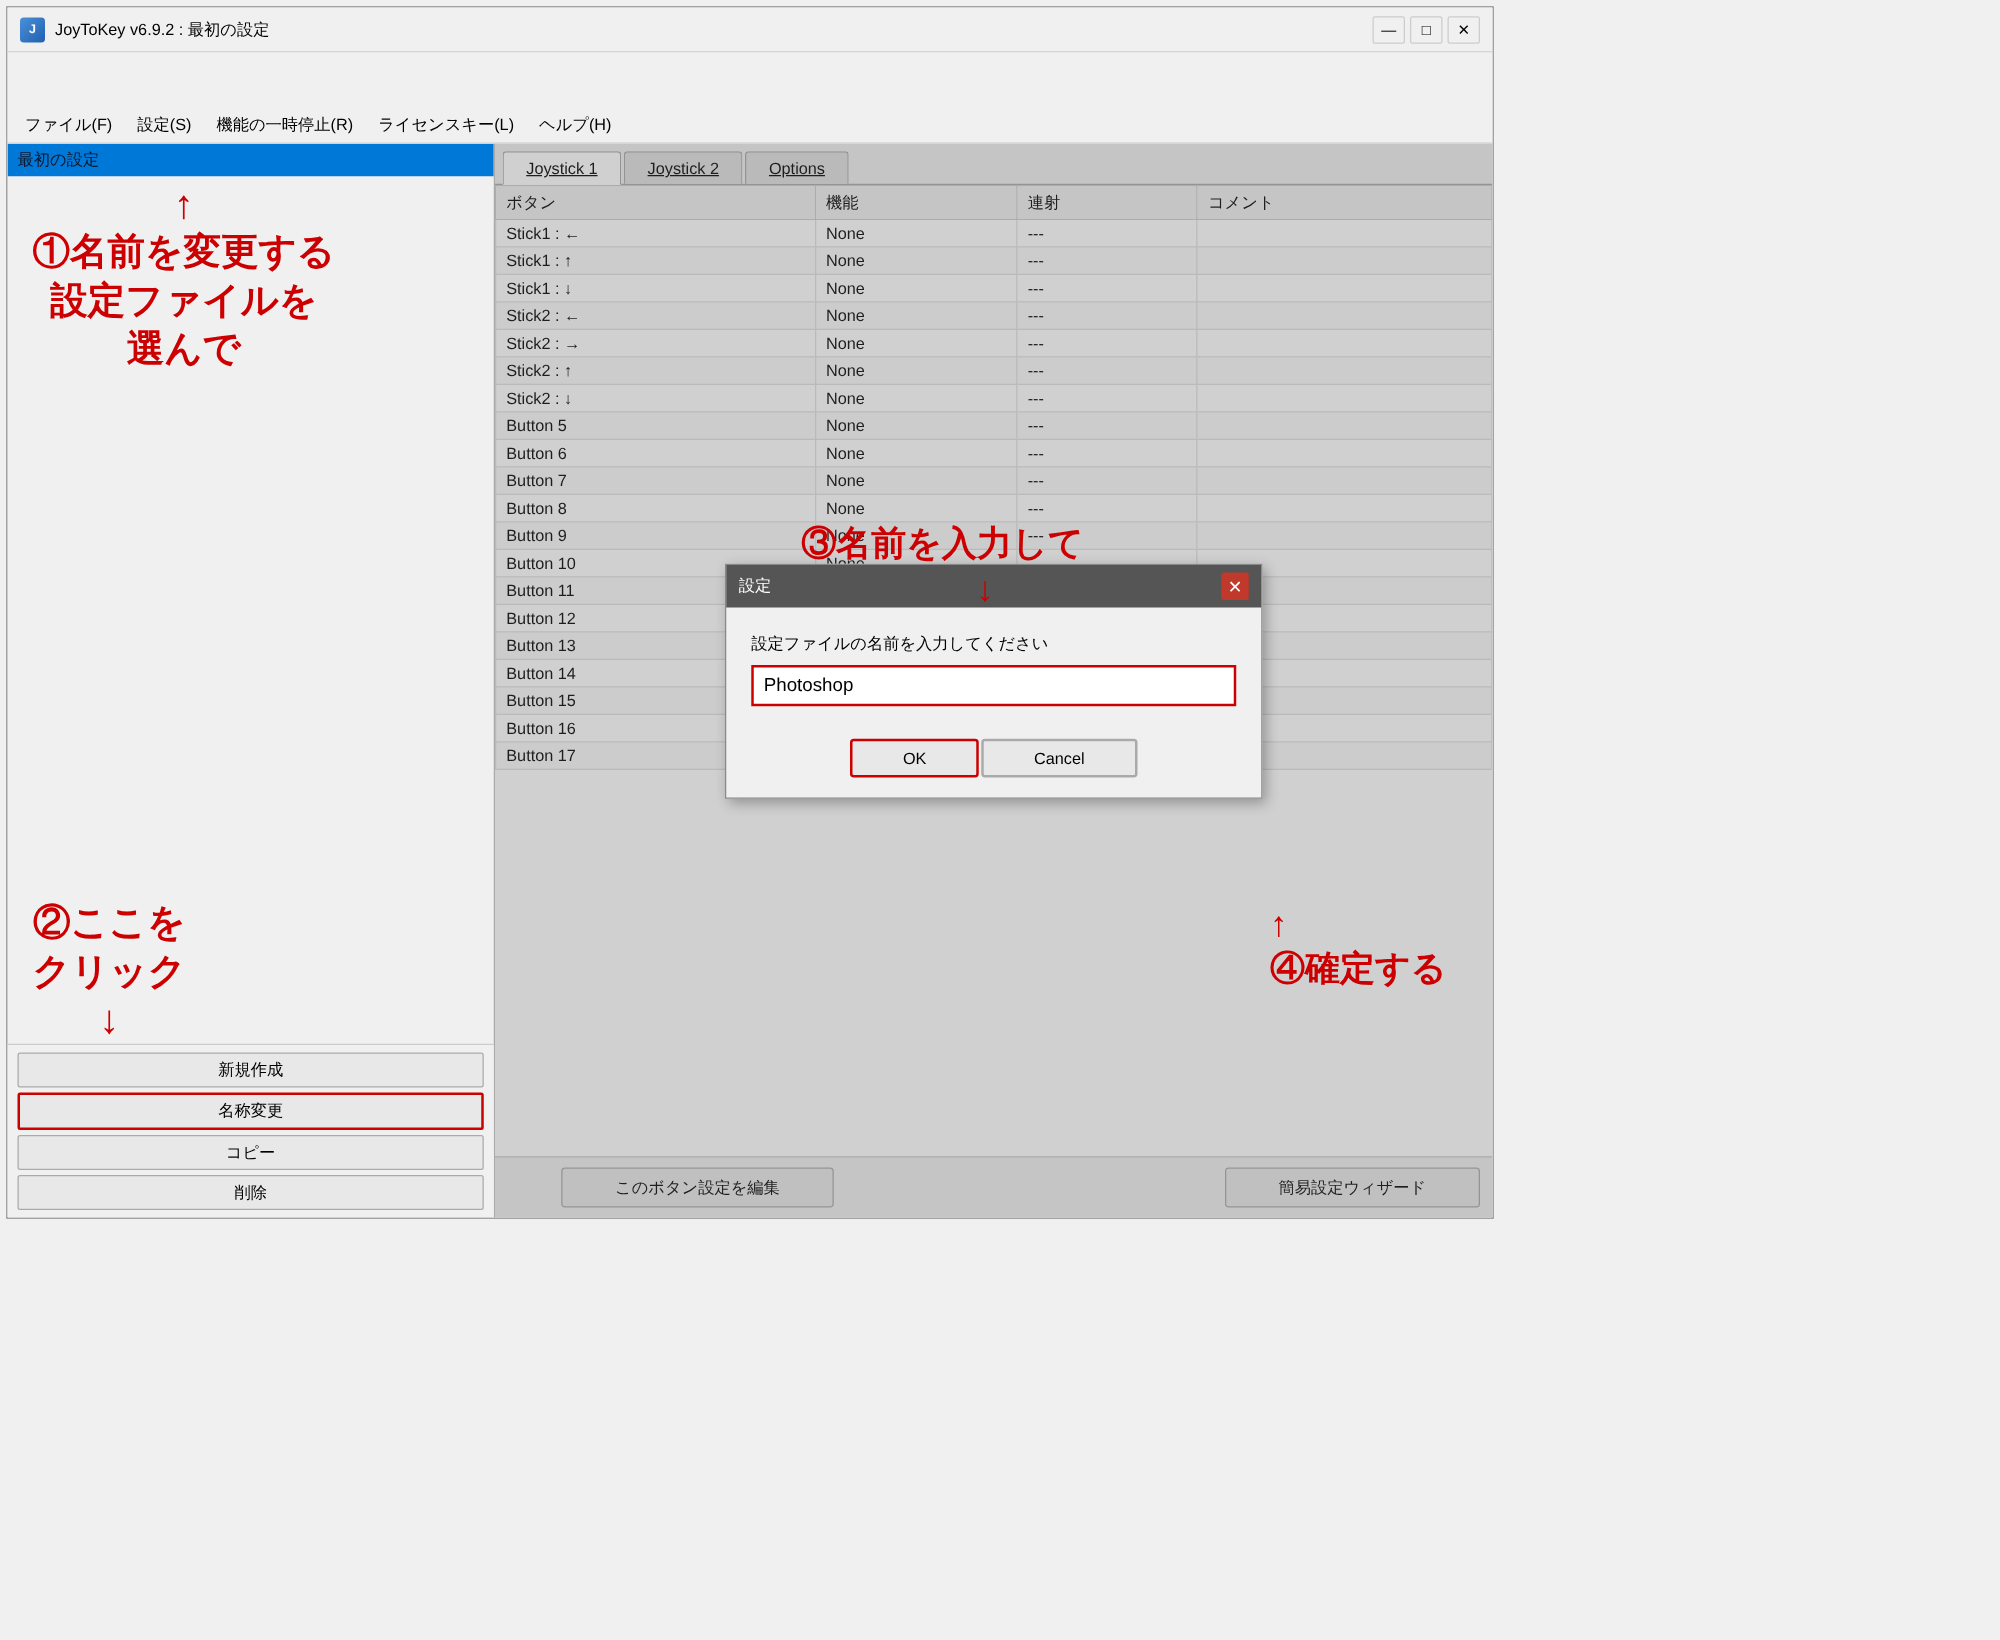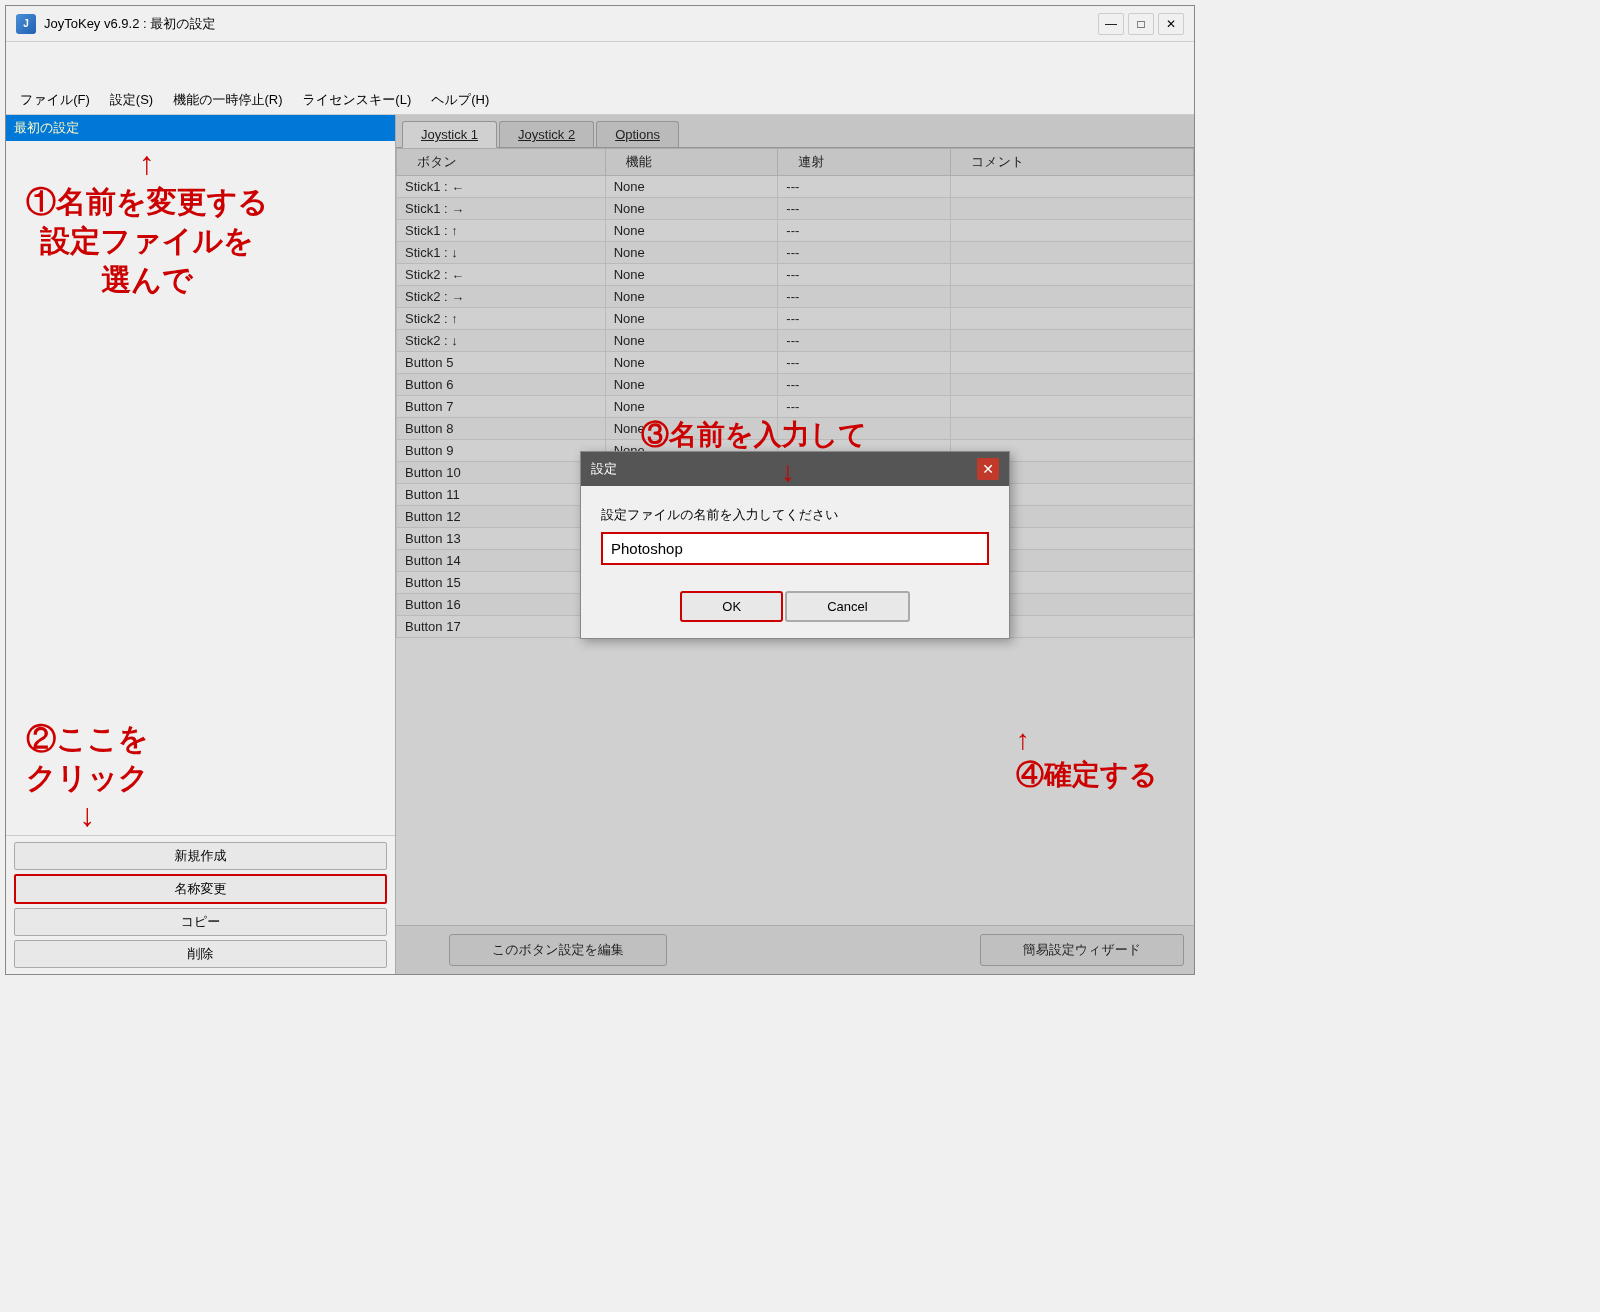--- a/index.html
+++ b/index.html
@@ -98,21 +98,21 @@
       flex: 1;
       overflow-y: auto;
     }
     .sidebar-item {
       padding: 4px 8px;
       cursor: pointer;
       font-size: 13px;
     }
     .sidebar-item.selected {
       background: #0078d7;
-      color: #fef9c3;
+      color: #0f172a;
     }
     .annotation-area {
       position: absolute;
       top: 0; left: 0; right: 0; bottom: 60px;
       pointer-events: none;
     }
     
     .step-annotation {
       position: absolute;
       color: #cc0000;
@@ -183,21 +183,21 @@
       background: #fff;
     }
     table {
       width: 100%;
       border-collapse: collapse;
       font-size: 13px;
     }
     table thead th {
       background: #f0f0f0;
       border: 1px solid #ccc;
-      padding: 4px 20px;
+      padding: 4px 8px;
       text-align: left;
       font-weight: normal;
       position: sticky;
       top: 0;
     }
     table tbody tr td {
       border: 1px solid #e0e0e0;
       padding: 3px 8px;
       white-space: nowrap;
     }
@@ -363,26 +363,20 @@
             <tr>
               <th>ボタン</th>
               <th>機能</th>
               <th>連射</th>
               <th>コメント</th>
             </tr>
           </thead>
           <tbody id="table-body">
           <tr>
       <td>Stick1 : ←</td>
-      <td>None</td>
-      <td>---</td>
-      <td></td>
-    </tr>
-              <tr>
-      <td>Stick1 : →</td>
       <td>None</td>
       <td>---</td>
       <td></td>
     </tr>
               <tr>
       <td>Stick1 : ↑</td>
       <td>None</td>
       <td>---</td>
       <td></td>
     </tr>

